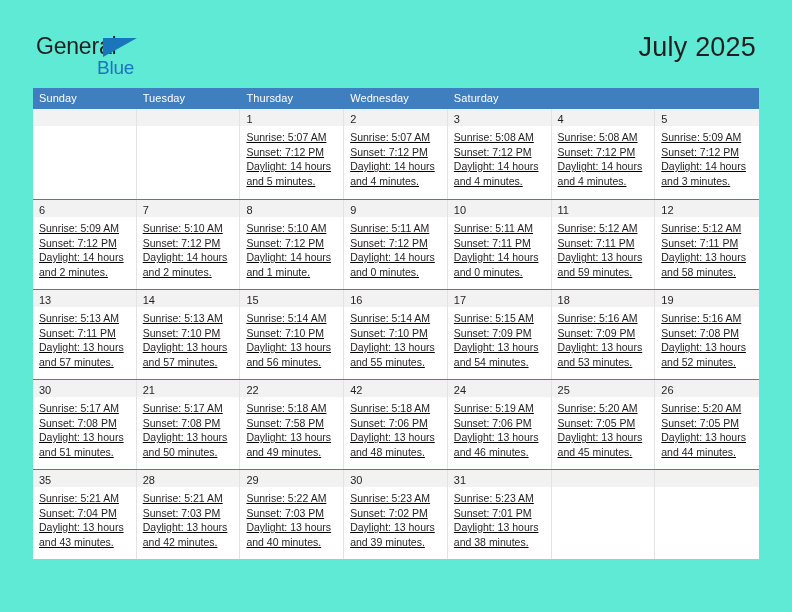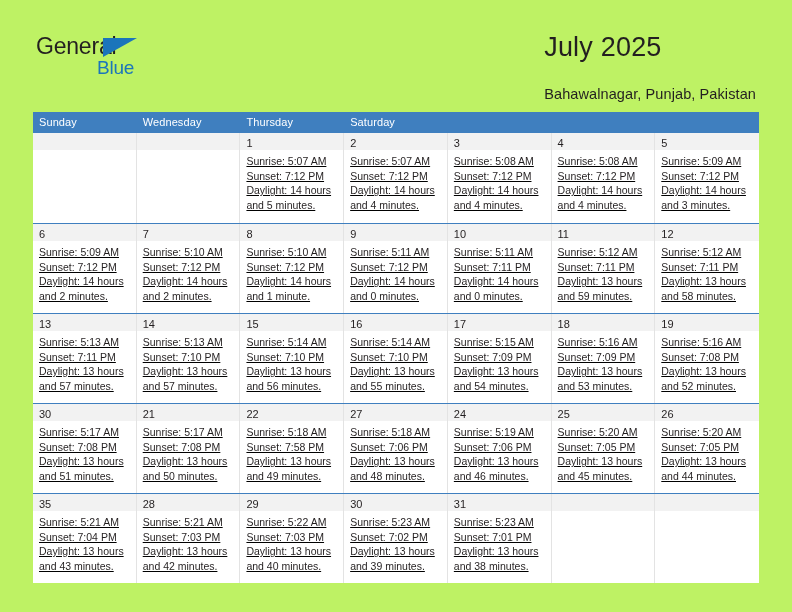--- a/index.html
+++ b/index.html
@@ -6,21 +6,21 @@
   html, body {
     width: 792px;
     height: 612px;
     background: #ffffff;
     font-family: "Liberation Sans", sans-serif;
   }
   .page {
     position: relative;
     width: 792px;
     height: 612px;
-    background: #bef264;
+    background: #5eead4;
     overflow: hidden;
   }
 
   
   .topbar {
     position: absolute;
     left: 0; right: 0;
     top: 30px;
     height: 62px;
     display: flex;
@@ -54,20 +54,21 @@
   .logo-tri {
     position: absolute;
     left: 67px;
     top: 8px;
     width: 0; height: 0;
     border-left: 34px solid #1b75bb;
     border-bottom: 19px solid transparent;
   }
 
   .title-wrap {
+    text-align: right;
     padding-top: 0px;
   }
   .cal-title {
     font-size: 27px;
     color: #231f20;
     font-weight: normal;
     line-height: 34px;
     letter-spacing: 0.2px;
   }
   .cal-sub {
@@ -75,21 +76,21 @@
     color: #231f20;
     line-height: 20px;
     margin-top: 20px;
     letter-spacing: 0.1px;
   }
 
   
   .calendar {
     position: absolute;
     left: 33px;
-    top: 112px;
+    top: 88px;
     width: 726px;
   }
   .weekdays {
     display: grid;
     grid-template-columns: repeat(7, 1fr);
     background: #3f7fbf;
     height: 21px;
   }
   .weekday {
     color: #ffffff;
@@ -156,22 +157,23 @@
     <div class="title-wrap">
       <div class="cal-title">July 2025</div>
       <div class="cal-sub">Bahawalnagar, Punjab, Pakistan</div>
     </div>
 
   </div>
 
   <div class="calendar">
     <div class="weekdays" id="weekday-row">
         <div class="weekday">Sunday</div>
+        <div class="weekday">Tuesday</div>
+        <div class="weekday">Thursday</div>
         <div class="weekday">Wednesday</div>
-        <div class="weekday">Thursday</div>
         <div class="weekday">Saturday</div>
       </div>
     <div id="weeks-container">
         <div class="week">
           <div class="cell empty">
             <div class="daynum-band"><span class="daynum"></span></div>
           </div>
           <div class="cell empty">
             <div class="daynum-band"><span class="daynum"></span></div>
           </div>
@@ -373,21 +375,21 @@
           <div class="cell">
             <div class="daynum-band"><span class="daynum">22</span></div>
             <div class="details">
               <div>Sunrise: 5:18 AM</div>
               <div>Sunset: 7:58 PM</div>
               <div>Daylight: 13 hours</div>
               <div>and 49 minutes.</div>
             </div>
           </div>
           <div class="cell">
-            <div class="daynum-band"><span class="daynum">27</span></div>
+            <div class="daynum-band"><span class="daynum">42</span></div>
             <div class="details">
               <div>Sunrise: 5:18 AM</div>
               <div>Sunset: 7:06 PM</div>
               <div>Daylight: 13 hours</div>
               <div>and 48 minutes.</div>
             </div>
           </div>
           <div class="cell">
             <div class="daynum-band"><span class="daynum">24</span></div>
             <div class="details">

